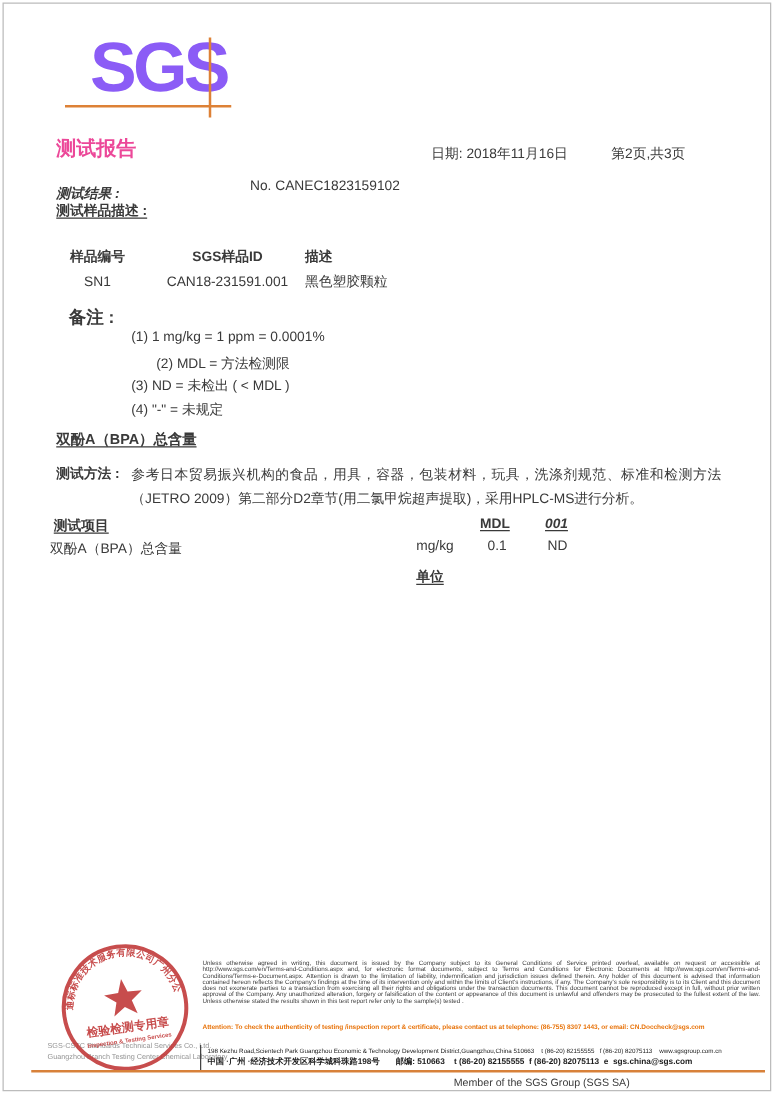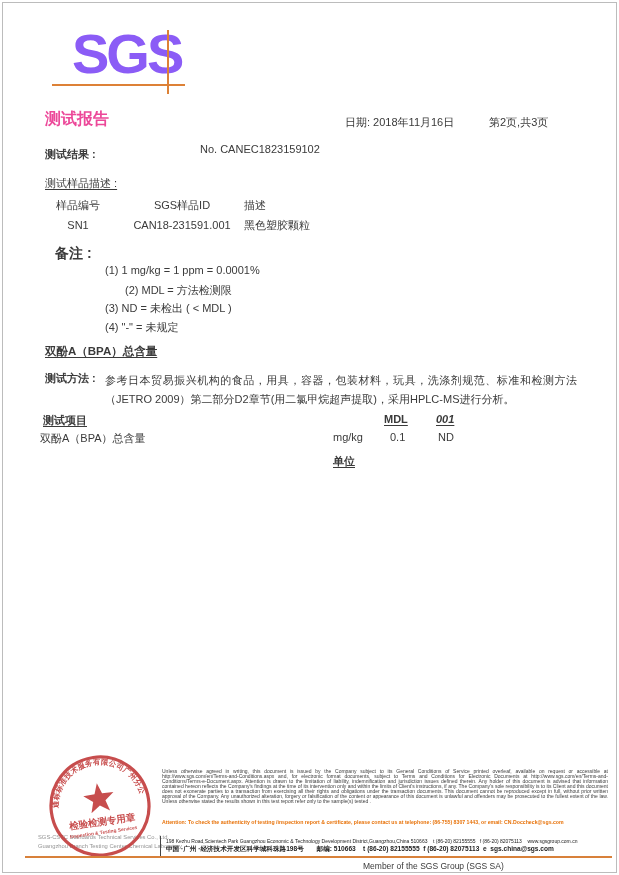--- a/index.html
+++ b/index.html
@@ -14,30 +14,30 @@
   .logo-vline{left:167px;top:30px;width:2px;height:64px;background:#dd8136;}
   .logo-hline{left:52px;top:84px;width:133px;height:2px;background:#dd8136;}
 
   
   .report-title{left:45px;top:109px;font-size:16px;font-weight:700;color:#ec4899;font-family:Liberation Mono, monospace;}
   .report-no{left:200px;top:115px;font-size:11px;margin-top:28px;}
   .report-date{left:345px;top:115px;font-size:11px;}
   .report-page{left:489px;top:115px;font-size:11px;}
 
   
-  .results-label{left:45px;top:147px;font-size:11px;font-weight:700;}
-  .sample-desc-label{left:45px;top:176px;font-size:11px;font-weight:400;
+  .results-label{left:45px;top:147px;font-size:11px;font-weight:700;font-style:italic;}
+  .sample-desc-label{left:45px;top:161px;font-size:11px;font-weight:700;
                      text-decoration:underline;text-underline-offset:2px;}
   .sample-table{left:36px;top:198px;font-size:11px;}
   .st-row{display:flex;align-items:baseline;}
   .st-row + .st-row{margin-top:5px;}
   .st-c1{width:84px;text-align:center;}
   .st-c2{width:124px;text-align:center;}
   .st-c3{padding-left:0px;text-align:left;min-width:110px;}
-  .st-head{font-weight:400;}
+  .st-head{font-weight:700;}
 
   .notes-label{left:45px;top:245px;font-size:14px;font-weight:700;margin-left:10px;}
   .note-line{left:105px;font-size:11px;}
   .note-1{top:264px;} .note-2{top:283px;margin-left:20px;} .note-3{top:301px;} .note-4{top:320px;}
 
   .bpa-heading{left:45px;top:344px;font-size:11.5px;font-weight:700;
                text-decoration:underline;text-underline-offset:2px;}
 
   .method-label{left:45px;top:371px;font-size:11px;font-weight:700;}
   .method-text{left:105px;top:371px;width:472px;font-size:11px;line-height:19px;

